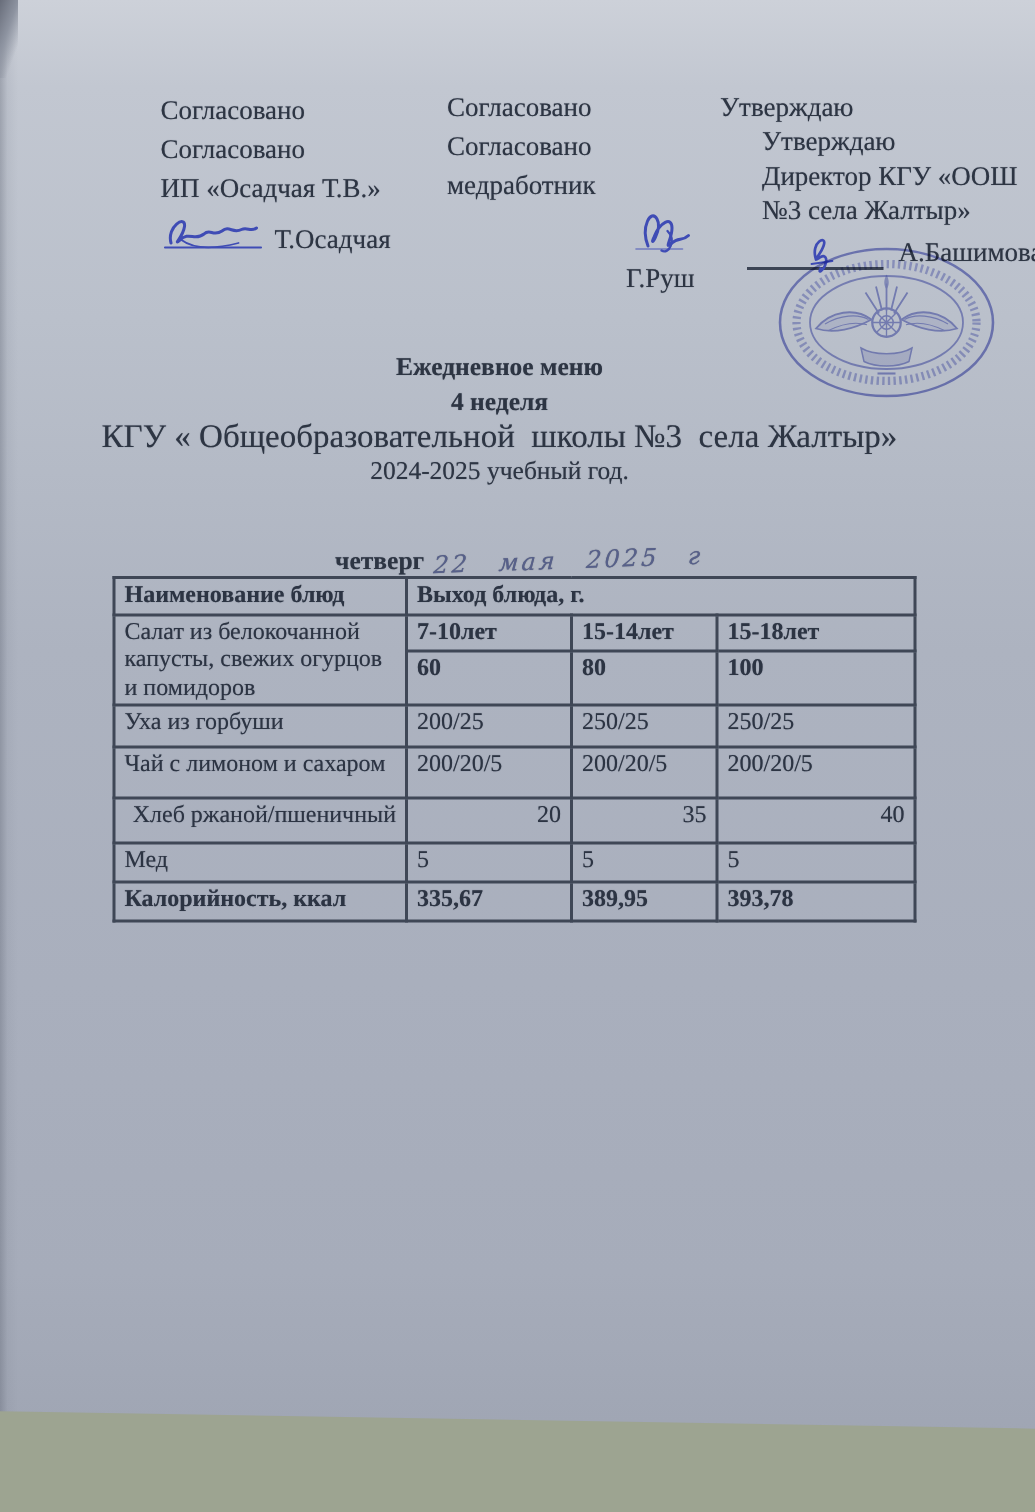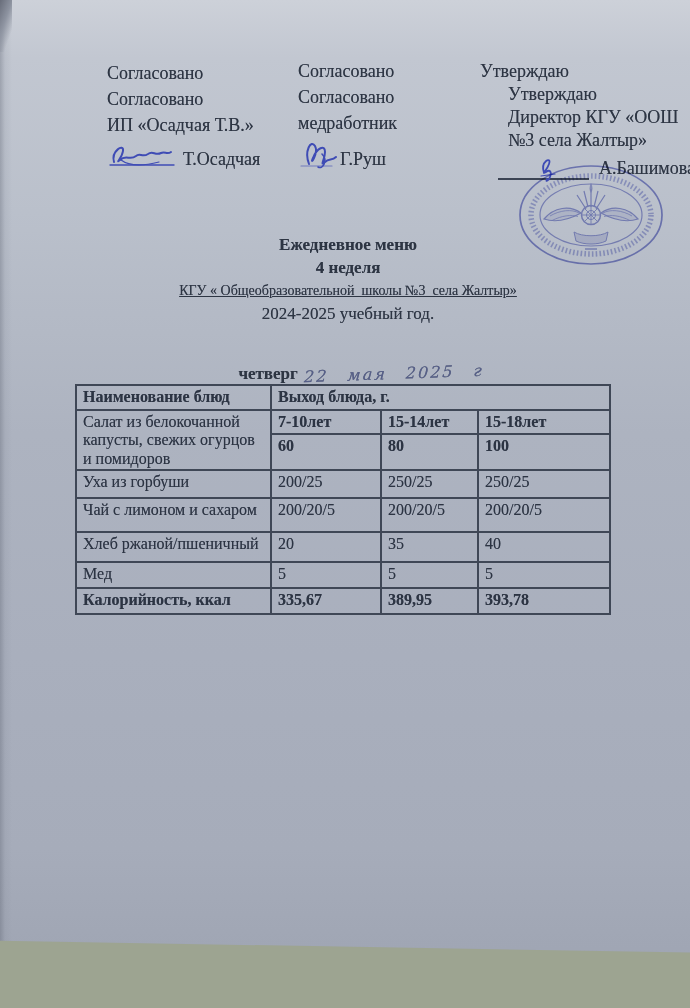--- a/index.html
+++ b/index.html
@@ -23,34 +23,34 @@
   .txt{ text-shadow:0 0 .6px rgba(42,50,68,.55); }
 
   
   .appr{position:absolute;font-size:18px;line-height:26px;}
   .appr1{left:107px;top:60px;width:190px;}
   .appr2{left:298px;top:58px;width:165px;}
   .appr3{left:480px;top:60px;width:215px;line-height:23px;}
   .appr3 .indent{padding-left:28px;}
   .sigrow{display:flex;align-items:flex-end;margin-top:2px;}
   .sig-svg{display:inline-block;line-height:0;}
-  .appr2 .sigrow{margin-top:0;}
+  .appr2 .sigrow{margin-top:0;flex-direction:column;}
   .sig3-line{position:relative;width:96px;height:24px;border-bottom:2px solid #3c4454;margin-left:-10px;}
   .sig3-line svg{position:absolute;left:30px;bottom:-7px;}
   .appr3 .signer{margin-left:10px;}
 
   
   .stamp{position:absolute;left:516px;top:163px;width:150px;height:104px;
     mix-blend-mode:multiply;opacity:.9;}
 
   
-  .titleblock{position:absolute;left:81px;top:234px;width:534px;text-align:center;}
+  .titleblock{position:absolute;left:66px;top:234px;width:534px;text-align:center;}
   .titleblock div{white-space:pre-wrap;}
   .t-bold{font-weight:bold;font-size:17px;line-height:21px;margin-bottom:2px;}
-  .t-reg{font-size:14px;line-height:21px;margin-bottom:2px;text-decoration:underline;}
+  .t-reg{font-size:22px;line-height:21px;margin-bottom:2px;}
   .t-reg2{font-size:17px;line-height:21px;margin-bottom:17px;}
   .t-day{font-size:17px;line-height:22px;}
   .t-day .lbl{font-weight:bold;}
   .date-underline{display:inline-block;border-bottom:1.6px solid #3e4656;
     padding:0 8px 0 4px;margin-left:2px;}
   .handwriting{
     display:inline-block;font-family:"DejaVu Serif",serif;font-style:italic;
     color:#57608a;font-size:16px;letter-spacing:2px;word-spacing:12px;
     transform:rotate(-2deg) skewX(-6deg);
   }
@@ -65,21 +65,21 @@
     border:2px solid #3f4756;vertical-align:top;
     padding:2px 6px 1px 6px;color:#2c3443;
     overflow:hidden;
   }
   .c1{width:195px;}.c2{width:110px;}.c3{width:97px;}.c4{width:132px;}
   tr.hdr td{height:20px;font-weight:bold;}
   tr.age td{height:19px;font-weight:bold;}
   tr.val td{height:30px;font-weight:bold;}
   tr.r1 td{height:23px;}
   tr.r2 td{height:29px;}
-  tr.r3 td{height:25px;}
+  tr.r3 td{height:25px;text-align:right;}
   tr.r4 td{height:21px;}
   tr.total td{height:21px;font-weight:bold;}
 </style>
 </head>
 <body>
 
 <div class="photo">
   <div class="paper txt">
     <div class="corner-dark"></div>
 

